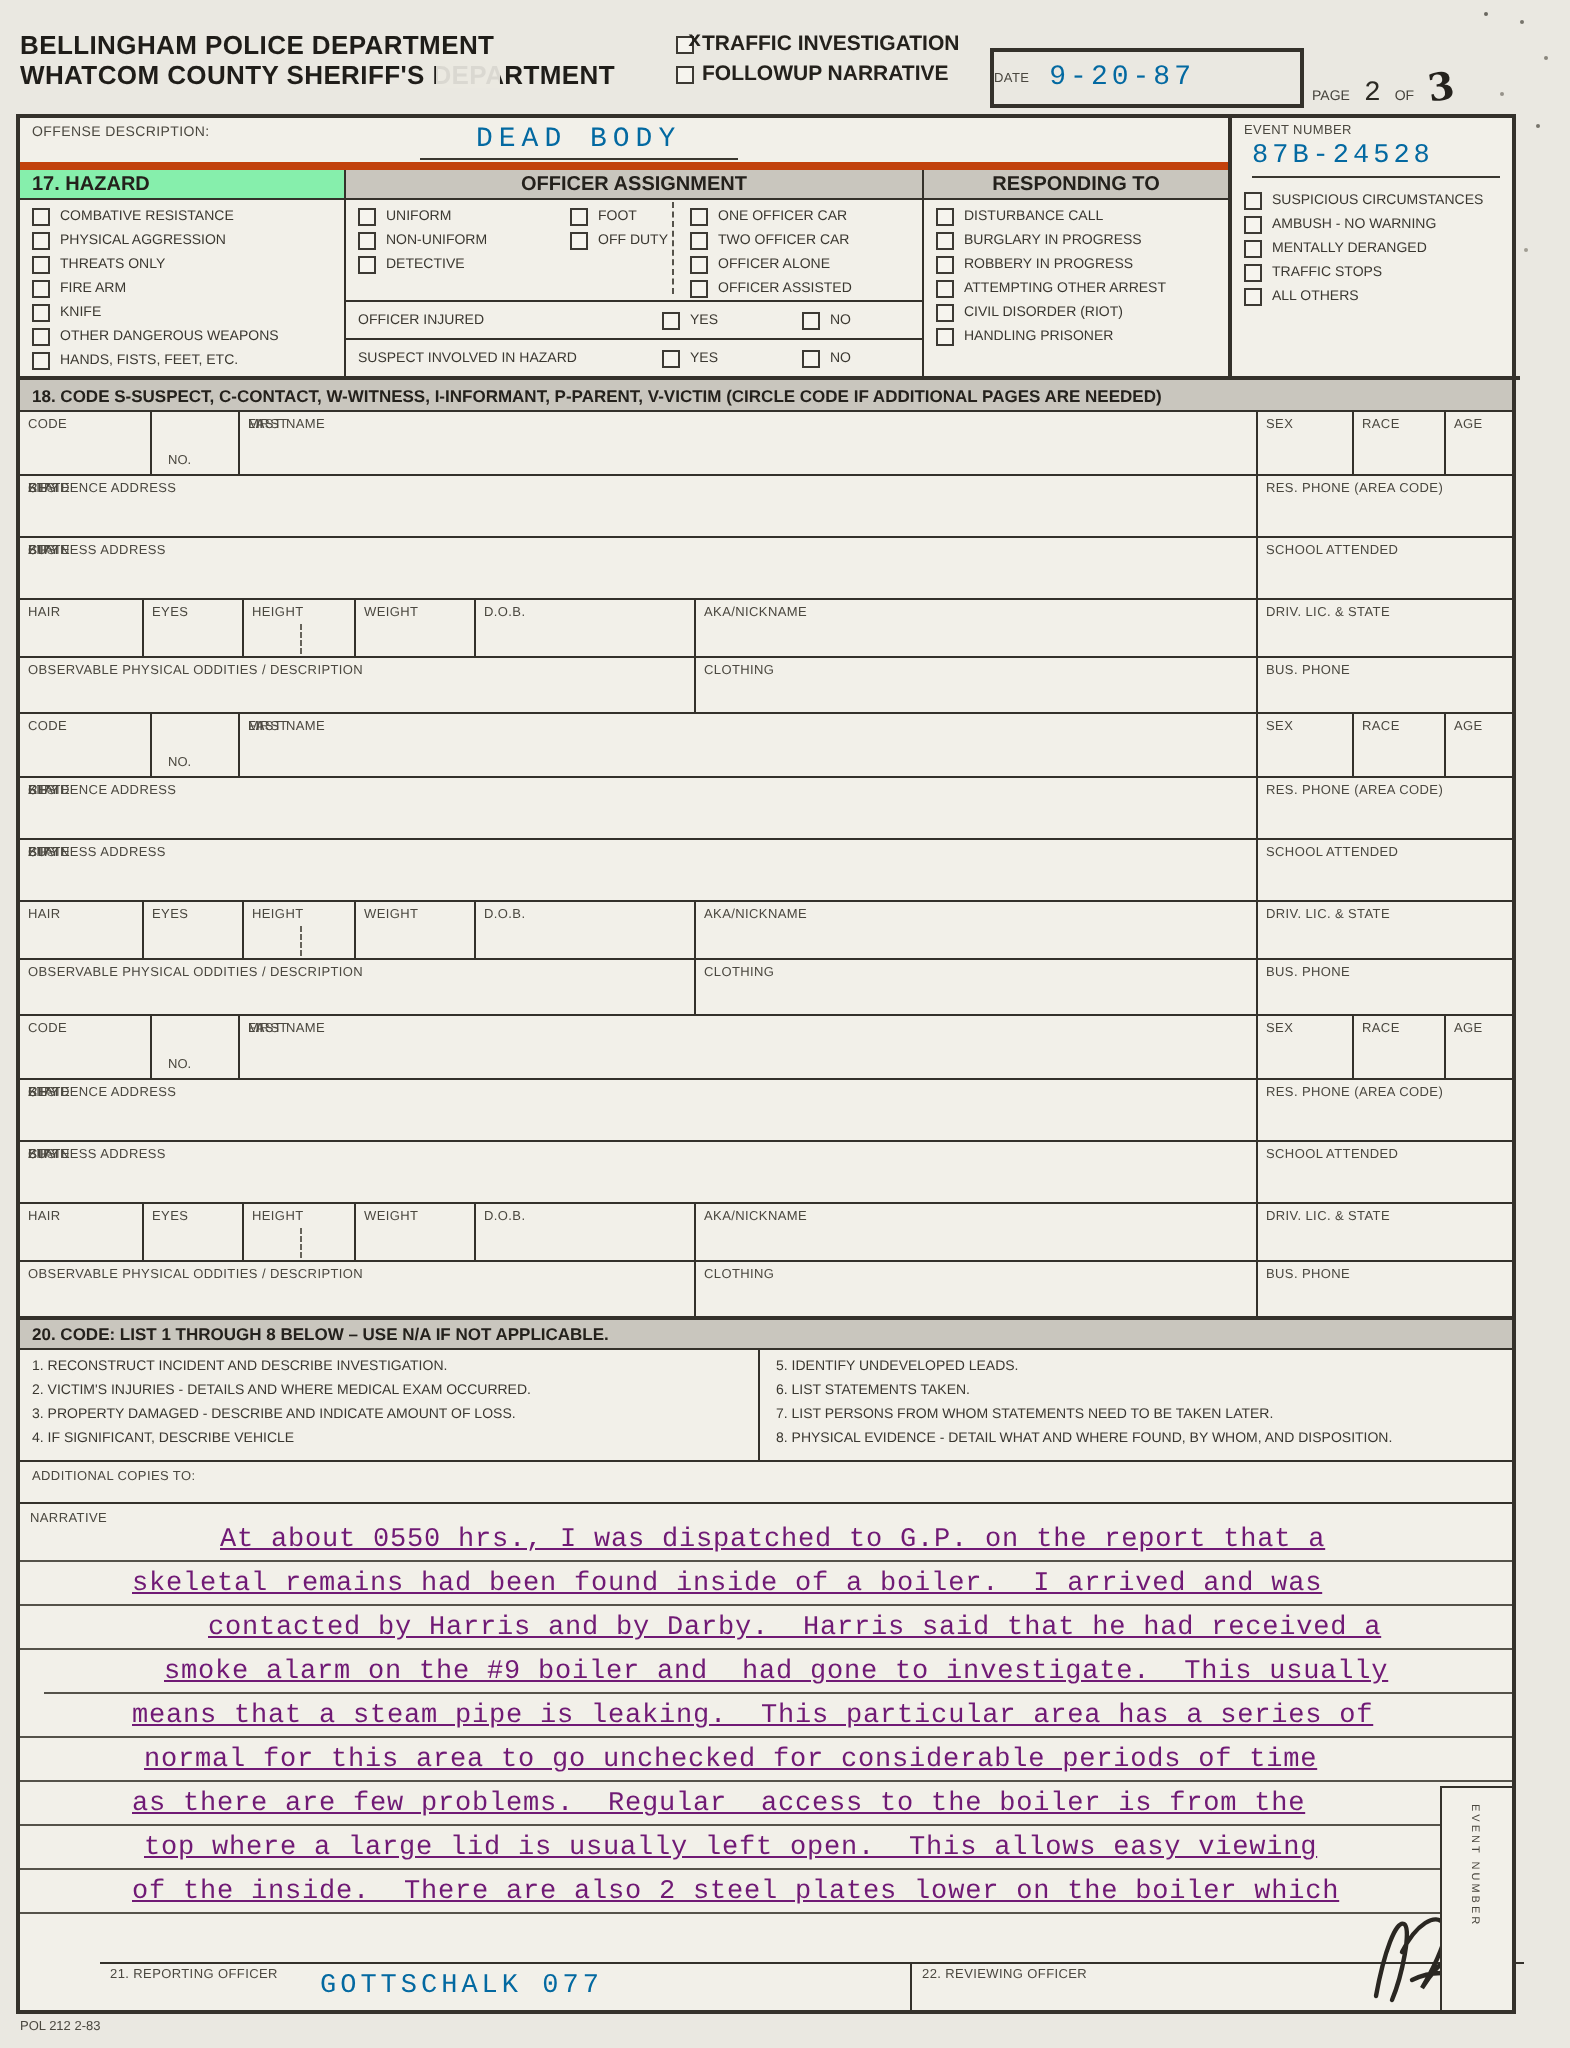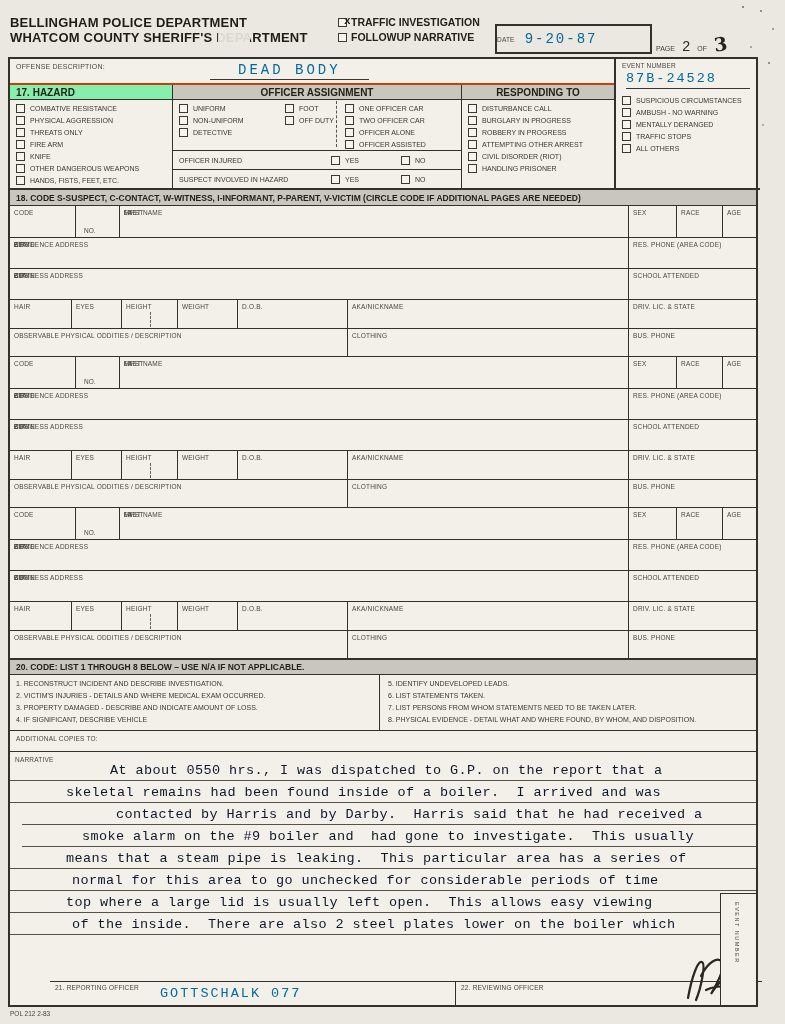--- a/index.html
+++ b/index.html
@@ -22,21 +22,21 @@
   .pageline .num{font-family:"Liberation Mono",monospace;font-size:14px;color:#2c2a24;}
   .handwrit{font-family:"DejaVu Serif",serif;font-size:19px;font-weight:bold;color:#25221d;transform:rotate(-8deg);display:inline-block;}
   .speckles{position:absolute;left:742px;top:6px;width:2px;height:2px;background:#6a675f;border-radius:50%;
     box-shadow:18px 4px 0 #77746b, 30px 22px 0 #8a867c, 8px 40px 0 #96928a, 26px 56px 0 #77746b, -6px 84px 0 #8a867c, 20px 118px 0 #a19d93;}
   
   .form{position:absolute;left:8px;top:57px;width:750px;height:950px;border:2px solid #34312b;background:#f2f0e9;box-sizing:border-box;}
   .lab{font-size:6.5px;color:#4a473f;letter-spacing:.2px;}
   .cb{display:inline-block;width:7px;height:7px;border:1px solid #3c3933;background:#f6f4ee;flex:0 0 auto;}
   .cbrow{display:flex;align-items:center;gap:5px;font-size:7px;color:#3a3730;margin:3px 0;}
   
-  .offense{height:26px;border-bottom:2px solid #c2410c;width:604px;box-sizing:border-box;position:relative;}
+  .offense{height:26px;border-bottom:4px solid #c2410c;width:604px;box-sizing:border-box;position:relative;}
   .offense .lab{position:absolute;left:6px;top:4px;font-size:7px;}
   .offense .val{position:absolute;left:200px;top:3px;font-size:14px;letter-spacing:3px;border-bottom:1.5px solid #3a3730;padding:0 28px 1px 28px;}
   
   .band{position:absolute;left:0;top:26px;width:604px;height:105px;display:flex;box-sizing:border-box;border-bottom:2px solid #34312b;}
   .col-hazard{width:163px;border-right:1.5px solid #34312b;box-sizing:border-box;}
   .col-oa{width:289px;border-right:1.5px solid #34312b;box-sizing:border-box;position:relative;}
   .col-resp{flex:1;box-sizing:border-box;}
   .sec-head{height:15px;border-bottom:1.5px solid #34312b;font-weight:bold;font-size:10px;color:#24211c;display:flex;align-items:center;box-sizing:border-box;}
   .col-hazard .sec-head{padding-left:6px;background:#86efac;}
   .gray{background:#c9c6be;}
@@ -85,23 +85,23 @@
   .instr .left{width:370px;padding:3px 0 0 6px;box-sizing:border-box;border-right:1px solid #34312b;}
   .instr .right{flex:1;padding:3px 0 0 8px;box-sizing:border-box;}
   .instr div{font-size:7px;line-height:12px;color:#3a3730;}
   .copies{position:absolute;left:0;top:672px;width:100%;height:21px;border-bottom:1.5px solid #34312b;box-sizing:border-box;}
   .copies .lab{position:absolute;left:6px;top:4px;}
   
   .narrative{position:absolute;left:0;top:693px;width:100%;height:229px;box-sizing:border-box;}
   .narrative .lab{position:absolute;left:5px;top:4px;font-size:6.5px;}
   .nlines{position:absolute;left:0;top:7px;width:100%;}
   .nline{height:22px;border-bottom:1px solid #55524a;font-family:"Liberation Mono","DejaVu Sans Mono",monospace;
-    font-size:13.5px;letter-spacing:.4px;color:#0f172a;white-space:pre;padding-left:56px;box-sizing:border-box;line-height:24px;}
+    font-size:13.5px;letter-spacing:.4px;color:#701a75;white-space:pre;padding-left:56px;box-sizing:border-box;line-height:24px;text-decoration:underline;}
   .nline:nth-child(1){padding-left:100px;}
-  .nline:nth-child(3){padding-left:94px;margin-left:12px;}
+  .nline:nth-child(3){padding-left:94px;}
   .nline:nth-child(4){padding-left:60px;margin-left:12px;}
   .nline:nth-child(6){padding-left:62px;}
   .nline:nth-child(8){padding-left:62px;}
   .nline:nth-child(10){padding-left:64px;}
   
   .footer{position:absolute;left:0;bottom:0;height:24px;width:712px;display:flex;border-top:1.5px solid #34312b;box-sizing:border-box;margin-left:40px;}
   .f-report{width:405px;position:relative;border-right:1px solid #34312b;}
   .f-review{flex:1;position:relative;}
   .f-report .lab,.f-review .lab{position:absolute;left:5px;top:2px;}
   .f-report .val{position:absolute;left:110px;top:4px;font-size:13.5px;letter-spacing:2px;}
@@ -589,20 +589,21 @@
 
   <div class="narrative">
     <span class="lab">NARRATIVE</span>
     <div class="nlines">
       <div class="nline">At about 0550 hrs., I was dispatched to G.P. on the report that a</div>
       <div class="nline">skeletal remains had been found inside of a boiler.  I arrived and was</div>
       <div class="nline">contacted by Harris and by Darby.  Harris said that he had received a</div>
       <div class="nline">smoke alarm on the #9 boiler and  had gone to investigate.  This usually</div>
       <div class="nline">means that a steam pipe is leaking.  This particular area has a series of</div>
       <div class="nline">normal for this area to go unchecked for considerable periods of time</div>
+      <div class="nline">as there are few problems.  Regular  access to the boiler is from the</div>
       <div class="nline">top where a large lid is usually left open.  This allows easy viewing</div>
       <div class="nline">of the inside.  There are also 2 steel plates lower on the boiler which</div>
     </div>
   </div>
 
   <div class="footer">
     <div class="f-report">
       <span class="lab">21. REPORTING OFFICER</span>
       <span class="typed val">GOTTSCHALK   077</span>
     </div>

